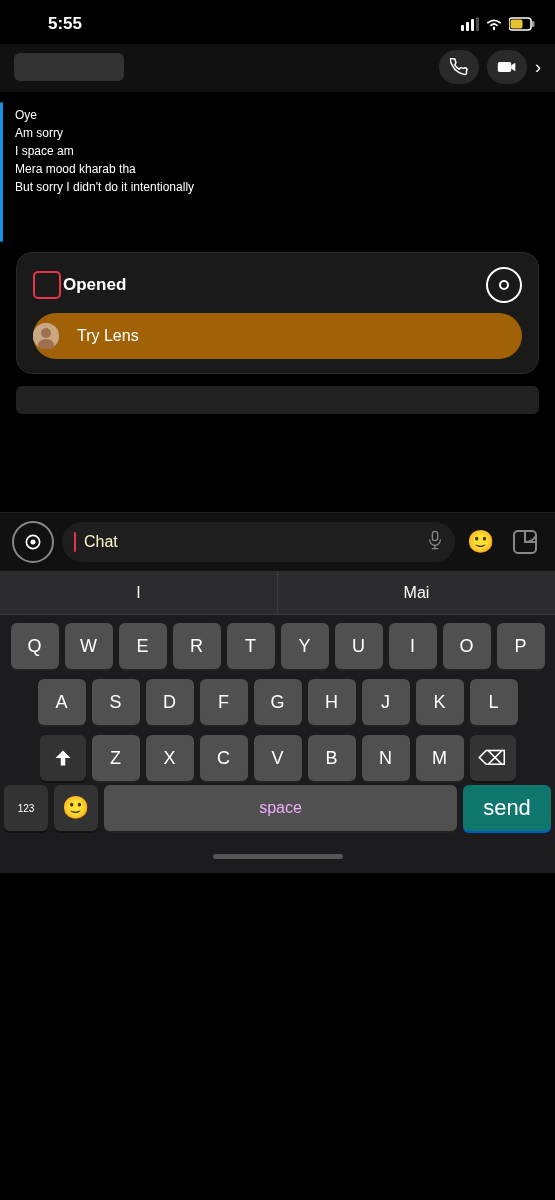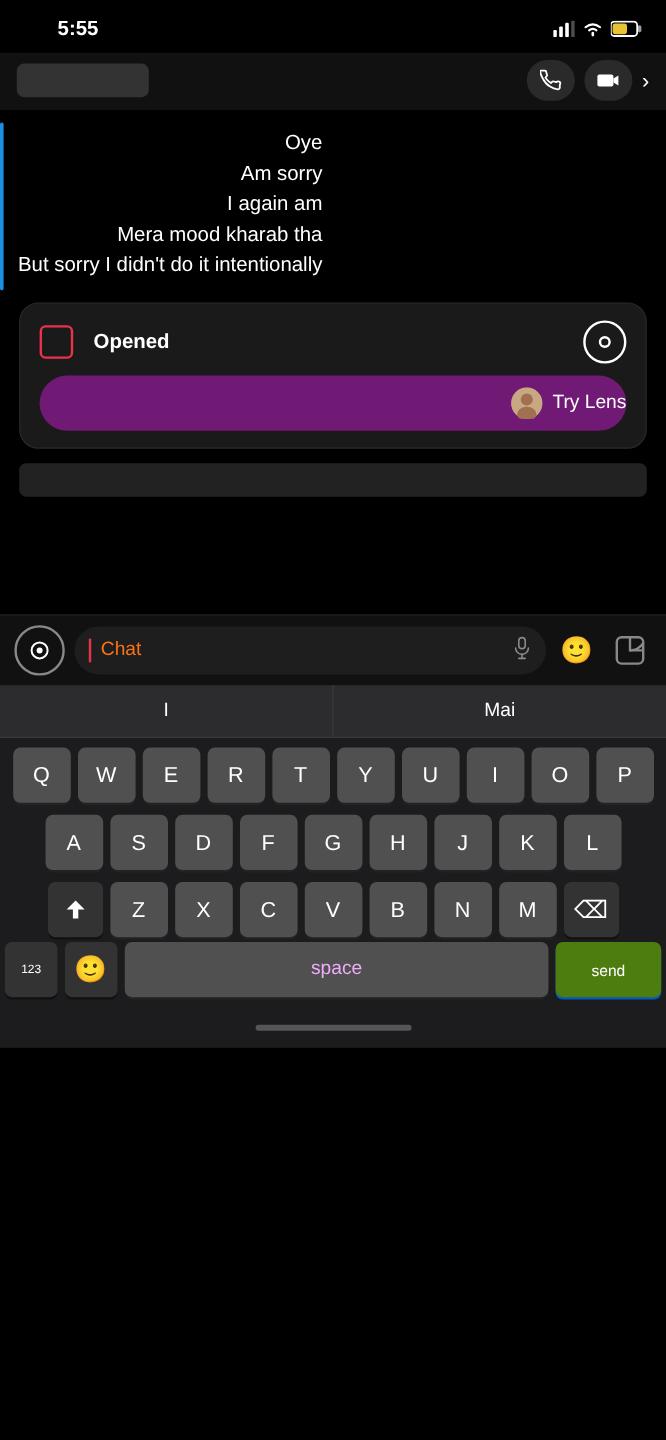--- a/index.html
+++ b/index.html
@@ -88,45 +88,44 @@
     }
     .blue-line {
       width: 3px;
       background: #1a8fe3;
       border-radius: 2px;
       margin-right: 12px;
       align-self: stretch;
       min-height: 140px;
     }
     .message-text {
-      font-size: 17px;
+      font-size: 12px;
       line-height: 1.5;
       color: #fff;
       padding-top: 4px;
-      text-align: right;
     }
 
     
     .snap-card {
       margin: 10px 16px 0 16px;
       background: #1a1a1a;
       border-radius: 16px;
       padding: 14px 16px 14px 16px;
       border: 1px solid #2a2a2a;
     }
     .snap-card-top {
       display: flex;
       justify-content: space-between;
       align-items: center;
       margin-bottom: 10px;
     }
     .opened-left {
       display: flex;
       align-items: center;
-      gap: 17px;
+      gap: 2px;
     }
     .snap-square {
       width: 28px;
       height: 28px;
       border: 2.5px solid #e8334a;
       border-radius: 5px;
       background: transparent;
     }
     .opened-label {
       font-size: 17px;
@@ -142,27 +141,27 @@
       align-items: center;
       justify-content: center;
     }
     .snap-circle-inner {
       width: 10px;
       height: 10px;
       border: 2px solid #fff;
       border-radius: 50%;
     }
     .try-lens-btn {
-      background: #701a75;
+      background: #a16207;
       border-radius: 30px;
       padding: 10px 0;
       display: flex;
       align-items: center;
-      justify-content: flex-end;
-      gap: 8px;
+      justify-content: flex-start;
+      gap: 18px;
       cursor: pointer;
       width: 100%;
     }
     .lens-avatar-img {
       width: 26px;
       height: 26px;
       border-radius: 50%;
       background: linear-gradient(135deg, #c9a, #a77);
       display: flex;
       align-items: center;
@@ -213,21 +212,21 @@
       gap: 8px;
     }
     .chat-cursor {
       width: 2px;
       height: 20px;
       background: #e8334a;
       border-radius: 1px;
     }
     .chat-placeholder {
       font-size: 16px;
-      color: #f97316;
+      color: #fef9c3;
     }
     .mic-icon-input {
       margin-left: auto;
       color: #888;
       font-size: 18px;
     }
     .emoji-btn, .sticker-btn {
       width: 36px;
       height: 36px;
       display: flex;
@@ -353,27 +352,27 @@
       align-items: center;
       justify-content: center;
       font-size: 16px;
       color: #f0abfc;
       cursor: pointer;
       box-shadow: 0 2px 0 #222;
     }
     .key-send {
       width: 88px;
       min-width: 88px;
-      background: #4d7c0f;
+      background: #0f766e;
       border-radius: 6px;
       height: 46px;
       display: flex;
       align-items: center;
       justify-content: center;
-      font-size: 13px;
+      font-size: 22px;
       color: #fff;
       font-weight: 500;
       cursor: pointer;
       box-shadow: 0 2px 0 #005bbf;
     }
     .home-indicator {
       height: 34px;
       display: flex;
       align-items: center;
       justify-content: center;
@@ -434,21 +433,21 @@
   </div>
 </div>
 
 <div class="chat-area">
 
   <div class="message-block">
     <div class="blue-line"></div>
     <div class="message-text">
       <div>Oye</div>
       <div>Am sorry</div>
-      <div>I again am</div>
+      <div>I space am</div>
       <div>Mera mood kharab tha</div>
       <div>But sorry I didn't do it intentionally</div>
     </div>
   </div>
 
   <div class="snap-card">
     <div class="snap-card-top">
       <div class="opened-left">
         <div class="snap-square"></div>
         <span class="opened-label">Opened</span>

